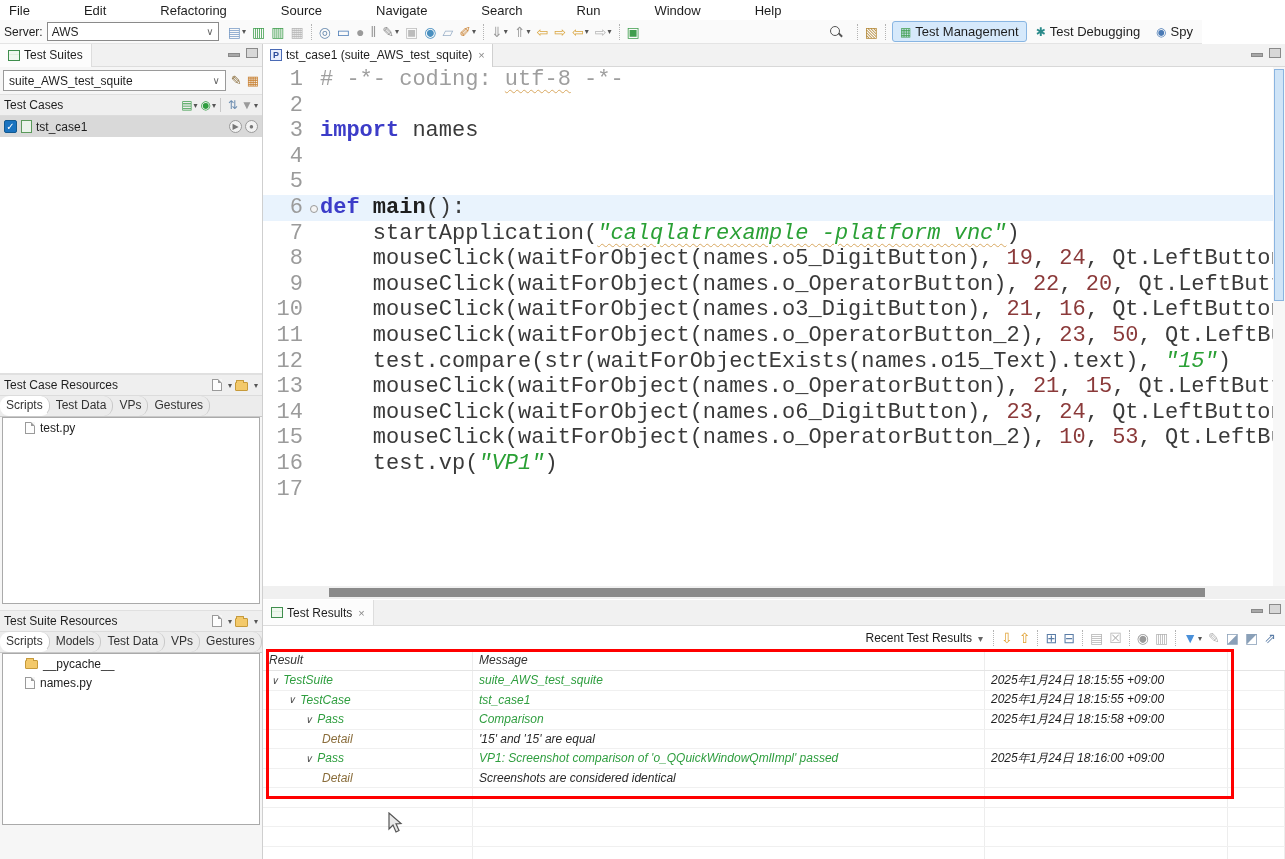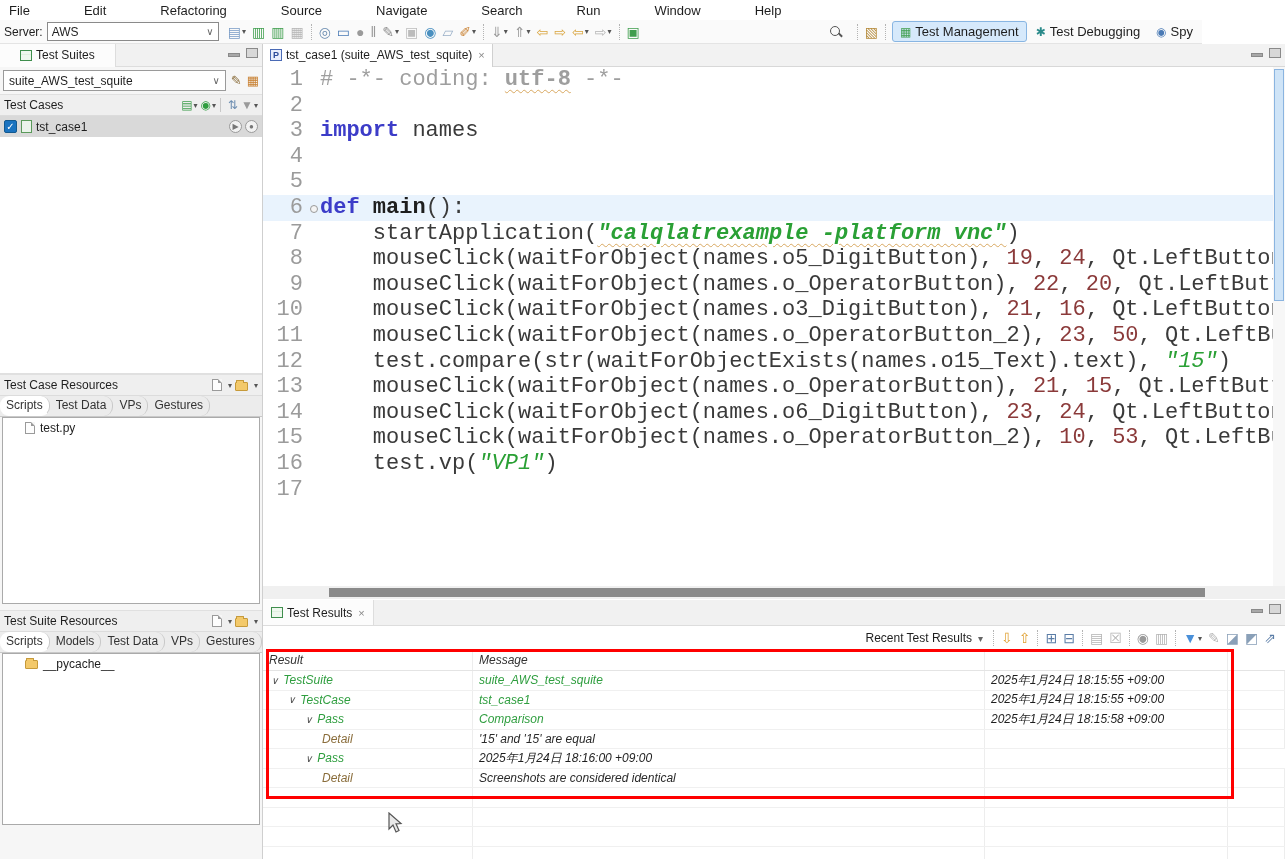--- a/index.html
+++ b/index.html
@@ -36,21 +36,21 @@
   .persp { display:flex; align-items:center; height:21px; padding:0 7px; margin-left:2px;
     border-radius:3px; white-space:nowrap; font-size:13px; }
   .persp.active { background:#d6e9fb; border:1px solid #88b5e2; }
   .persp-ic { margin-right:4px; font-size:12px; }
 
   
   #sidebar { position:absolute; left:0; top:44px; width:263px; height:815px;
     background:#f6f6f6; border-right:1px solid #cfcfcf; }
   .view-tabbar { height:23px; background:#f1f1f1; border-bottom:1px solid #ddd;
     display:flex; align-items:center; position:relative; }
-  .view-tab { display:flex; align-items:center; height:23px; padding:0 20px;
+  .view-tab { display:flex; align-items:center; height:23px; padding:0 8px;
     background:#fcfcfc; border-right:1px solid #ddd; font-size:12px;justify-content:flex-end; }
   .view-tab .vt-ic { margin-right:4px; }
   .minmax { position:absolute; right:4px; top:4px; display:flex; gap:6px; }
   .mm-ic { width:12px; height:10px; border:1px solid #8a8a8a; background:#d8d8d8; }
   .mm-ic.min { height:4px; margin-top:5px; background:#a8a8a8; }
 
   #suite-row { display:flex; align-items:center; height:27px; padding:0 3px; background:#f6f6f6; }
   #suite-combo { flex:1; height:21px; background:#fff; border:1px solid #9a9a9a;
     display:flex; align-items:center; justify-content:space-between; padding:0 5px; }
   .small-ic { font-size:13px; margin-left:5px; }
@@ -107,21 +107,21 @@
   .fold-dot { width:9px; flex:0 0 9px; position:relative; }
   .fold-dot.on::before { content:""; position:absolute; left:1px; top:10px; width:6px; height:6px;
     border:1px solid #9a9a9a; border-radius:50%; background:#f4f4f4; }
   .code-text { padding-left:2px; }
   .seg.c { color:var(--comment); }
   .seg.k { color:var(--keyword);font-weight:bold; }
   .seg.b { color:#1e1e1e; font-weight:bold; }
   .seg.p { color:#3a3a3a; }
   .seg.s { color:var(--string); font-style:italic; }
   .seg.n { color:var(--number); }
-  .sq { text-decoration:underline wavy #d8a860 1px; text-underline-offset:4px;font-weight:bold; }
+  .sq { text-decoration:underline wavy #d8a860 1px; text-underline-offset:4px; }
 
   #editor-vscroll { position:absolute; right:0; top:23px; width:12px; height:519px; background:#f7f7f7; }
   #editor-vthumb { position:absolute; left:1px; top:2px; width:10px; height:232px;
     background:#cfe4f7; border:1px solid #8ab4e0; }
   #editor-hscroll { position:absolute; left:0; top:542px; width:1022px; height:13px; background:#f0f0f0; }
   #editor-hthumb { position:absolute; left:66px; top:2px; width:876px; height:9px; background:#8a8a8a; }
 
   
   #bottom { position:absolute; left:263px; top:600px; width:1022px; height:259px; background:#fff; }
   #results-tabbar { height:26px; background:#f1f1f1; border-bottom:1px solid #ddd;
@@ -368,20 +368,24 @@
         <span class="res-tab active">Scripts</span>
         <span class="res-tab">Models</span>
         <span class="res-tab">Test Data</span>
         <span class="res-tab">VPs</span>
         <span class="res-tab">Gestures</span>
       </div>
     <div class="res-content" id="tsr-files" style="height:172px">
         <div class="file-row">
           <span class="icon-folder"></span>
           <span>__pycache__</span>
+        </div>
+        <div class="file-row">
+          <span class="icon-file"></span>
+          <span>names.py</span>
         </div>
       </div>
   </div>
 
   <div id="editor">
     <div id="editor-tabbar">
       <span id="editor-tab">
         <span class="py-ic">P</span>
         <span>tst_case1 (suite_AWS_test_squite)</span>
         <span class="tab-close">×</span>
@@ -531,20 +535,23 @@
               <span class="msg-plain">'15' and '15' are equal</span>
             </div>
             <div class="time-cell"></div>
             <div></div>
           </div>
           <div class="trow">
             <div style="padding-left: 42px;">
               <span class="chev">∨</span>
               <span class="res-green">Pass</span>
             </div>
+            <div style="padding-left: 6px;">
+              <span class="res-green">VP1: Screenshot comparison of 'o_QQuickWindowQmlImpl' passed</span>
+            </div>
             <div class="time-cell">2025年1月24日 18:16:00 +09:00</div>
             <div></div>
           </div>
           <div class="trow">
             <div style="padding-left: 59px;">
               <span class="res-detail">Detail</span>
             </div>
             <div style="padding-left: 6px;">
               <span class="msg-plain">Screenshots are considered identical</span>
             </div>

